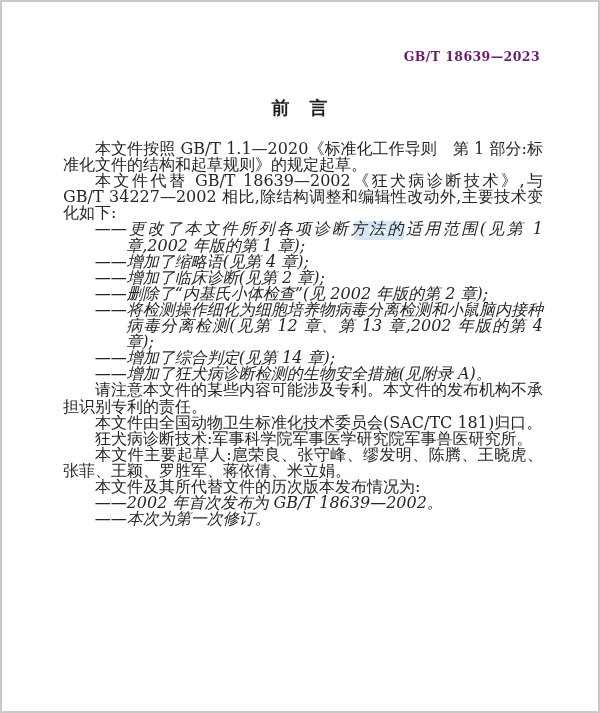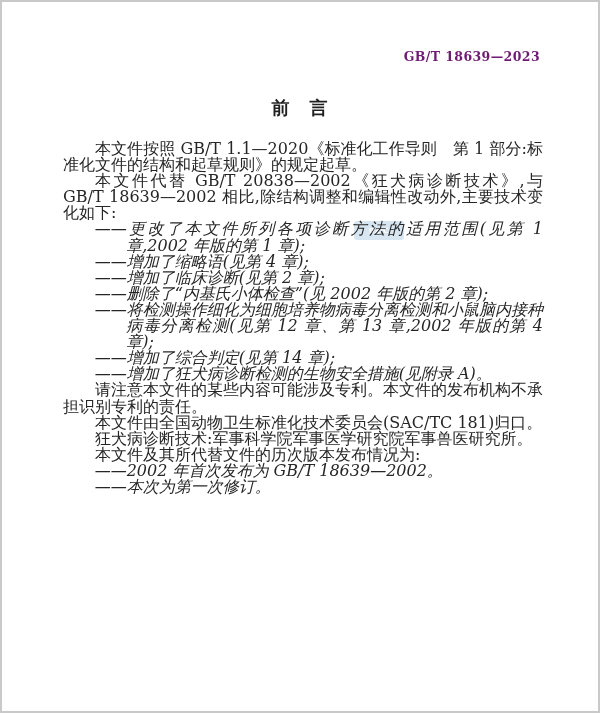--- a/index.html
+++ b/index.html
@@ -73,29 +73,30 @@
 <div class="page">
 
   <div class="doc-code">GB/T 18639—2023</div>
 
   <div class="page-title">前　言</div>
 
   <div class="watermark">BZIC</div>
 
   <div class="foreword">
     <p class="indent">本文件按照 GB/T 1.1—2020《标准化工作导则　第 1 部分:标准化文件的结构和起草规则》的规定起草。</p>
-    <p class="indent">本文件代替 GB/T 20838—2002《狂犬病诊断技术》,与 GB/T 18639—2002 相比,除结构调整和编辑性改动外,主要技术变化如下:</p>
+    <p class="indent">本文件代替 GB/T 18639—2002《狂犬病诊断技术》,与 GB/T 34227—2002 相比,除结构调整和编辑性改动外,主要技术变化如下:</p>
     <p class="dash">——更改了本文件所列各项诊断方法的适用范围(见第 1 章,2002 年版的第 1 章);</p>
     <p class="dash">——增加了缩略语(见第 4 章);</p>
     <p class="dash">——增加了临床诊断(见第 2 章);</p>
     <p class="dash">——删除了“内基氏小体检查”(见 2002 年版的第 2 章);</p>
     <p class="dash">——将检测操作细化为细胞培养物病毒分离检测和小鼠脑内接种病毒分离检测(见第 12 章、第 13 章,2002 年版的第 4 章);</p>
     <p class="dash">——增加了综合判定(见第 14 章);</p>
     <p class="dash">——增加了狂犬病诊断检测的生物安全措施(见附录 A)。</p>
     <p class="indent">请注意本文件的某些内容可能涉及专利。本文件的发布机构不承担识别专利的责任。</p>
     <p class="indent">本文件由全国动物卫生标准化技术委员会(SAC/TC 181)归口。</p>
     <p class="indent">狂犬病诊断技术:军事科学院军事医学研究院军事兽医研究所。</p>
+    <p class="indent">本文件主要起草人:扈荣良、张守峰、缪发明、陈腾、王晓虎、张菲、王颖、罗胜军、蒋依倩、米立娟。</p>
     <p class="indent">本文件及其所代替文件的历次版本发布情况为:</p>
     <p class="dash">——2002 年首次发布为 GB/T 18639—2002。</p>
     <p class="dash">——本次为第一次修订。</p>
   </div>
 
 </div>
 
 </body></html>

